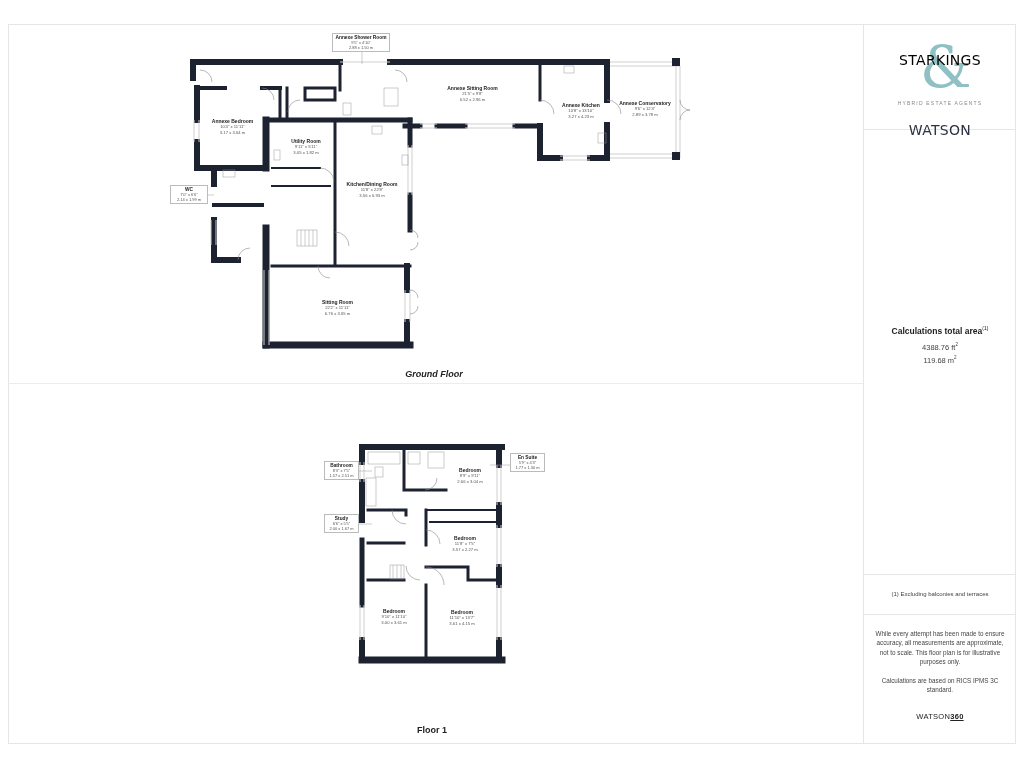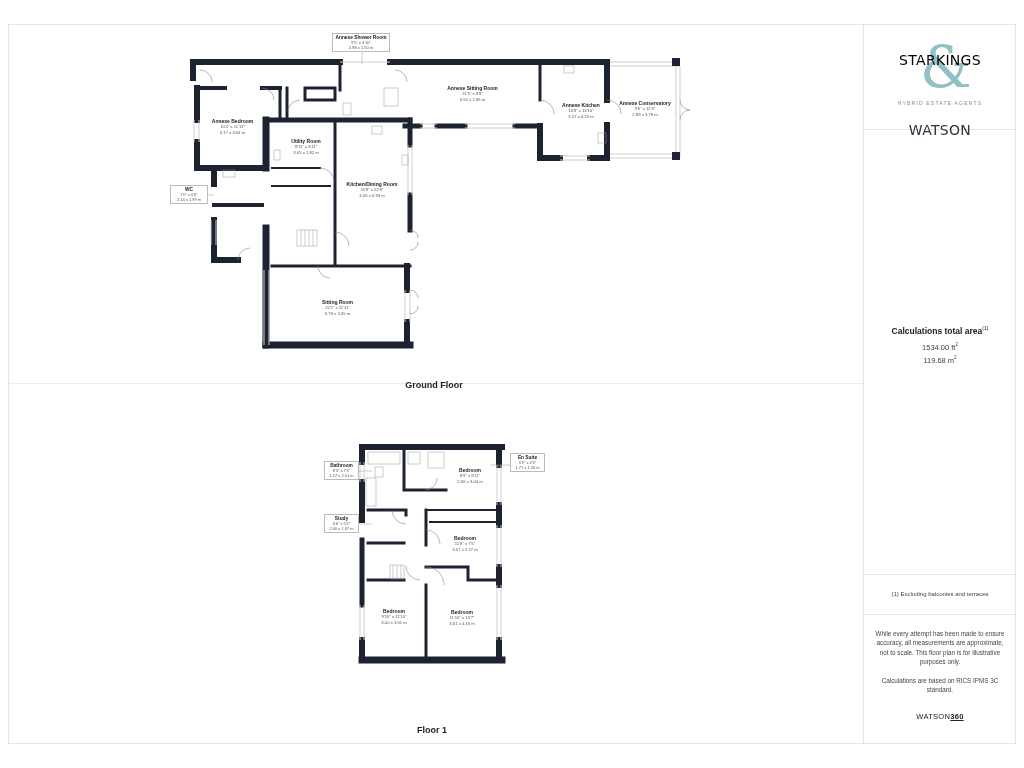--- a/index.html
+++ b/index.html
@@ -230,21 +230,21 @@
   <span class="rn">Kitchen/Dining Room</span>
   <span class="rd">11'8" x 22'8"</span>
   <span class="rd">3.56 x 6.93 m</span>
 </div>
 <div class="room-label" style="left:310px;top:299px;width:55px;">
   <span class="rn">Sitting Room</span>
   <span class="rd">22'2" x 11'11"</span>
   <span class="rd">6.76 x 3.65 m</span>
 </div>
 
-<div class="floor-label" style="left:374px;top:380px;">Ground Floor</div>
+<div class="floor-label" style="left:374px;top:369px;font-style:italic;">Ground Floor</div>
 
 <div class="callout" style="left:324px;top:461px;width:35px;">
   <span class="rn">Bathroom</span>
   <span class="rd">8'3" x 7'5"</span>
   <span class="rd">1.57 x 2.51 m</span>
 </div>
 <div class="callout" style="left:510px;top:453px;width:35px;">
   <span class="rn">En Suite</span>
   <span class="rd">5'9" x 4'3"</span>
   <span class="rd">1.77 x 1.30 m</span>
@@ -280,21 +280,21 @@
 <div class="sidebar">
   <div class="sb-sec" style="top:0;height:106px;">
     <div class="logo">
       <span class="logo-amp">&amp;</span>
       <div class="logo-l1">STARKINGS</div>
       <div class="logo-l2">WATSON</div>
       <div class="logo-tag">HYBRID ESTATE AGENTS</div>
     </div>
   </div>
   <div class="area-title"><span>Calculations total area</span><sup>(1)</sup></div>
-  <div class="area-val" style="top:318px;"><span>1534.00 ft</span><sup>2</sup></div>
+  <div class="area-val" style="top:318px;"><span>4388.76 ft</span><sup>2</sup></div>
   <div class="area-val" style="top:331px;"><span>119.68 m</span><sup>2</sup></div>
   <div class="sb-sec" style="top:0;height:551px;pointer-events:none;"></div>
   <div class="foot-note">(1) Excluding balconies and terraces</div>
   <div class="sb-sec" style="top:0;height:591px;pointer-events:none;"></div>
   <div class="disclaimer">While every attempt has been made to ensure accuracy, all measurements are approximate, not to scale. This floor plan is for illustrative purposes only.</div>
   <div class="calc">Calculations are based on RICS IPMS 3C standard.</div>
   <div class="giraffe"><span>WATSON</span><b>360</b></div>
 </div>
 
 </body></html>

